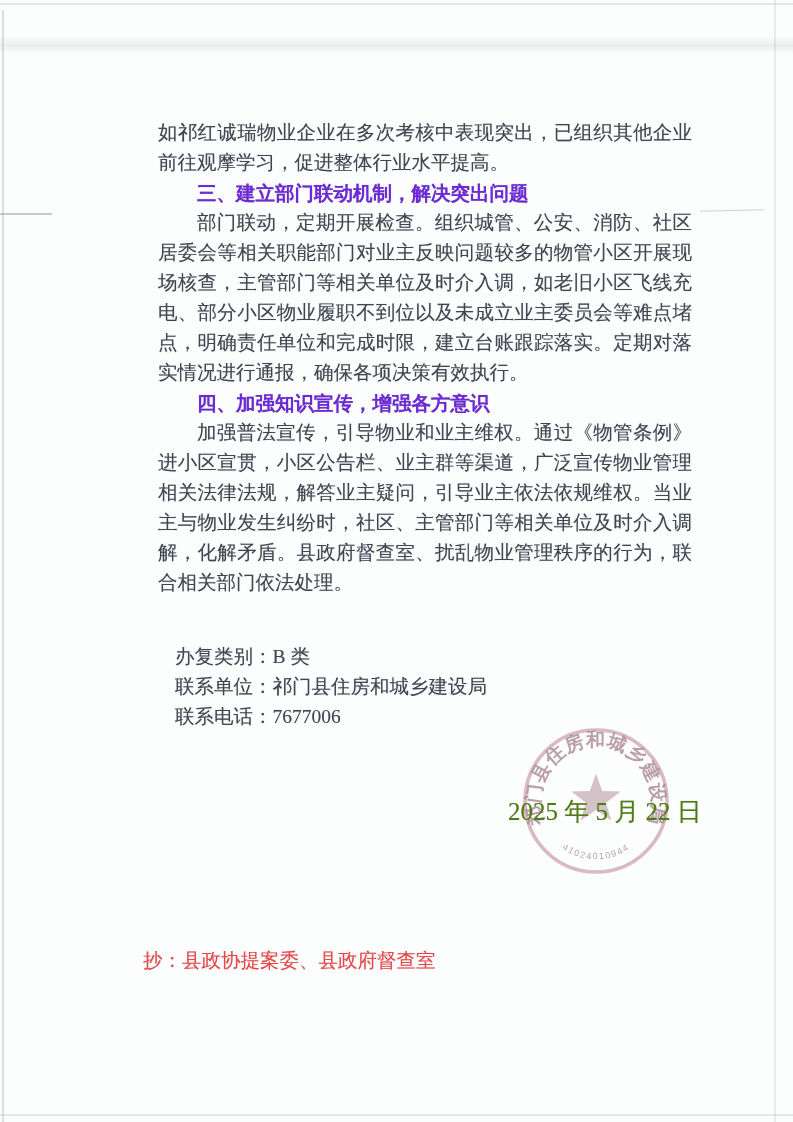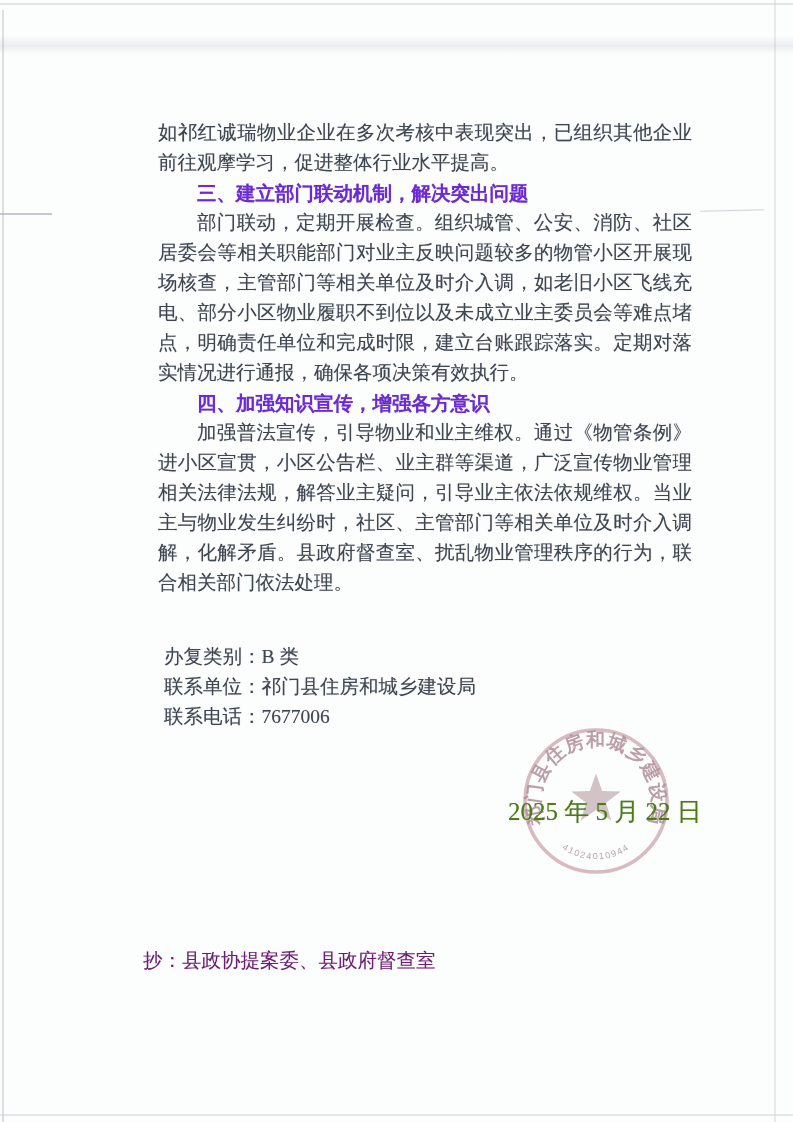--- a/index.html
+++ b/index.html
@@ -32,36 +32,36 @@
   .line{height:30px;line-height:30px;white-space:nowrap;}
   .line.fill{text-align:justify;text-align-last:justify;white-space:normal;overflow:hidden;}
   .line.indent{text-indent:2em;}
   .line.heading{
     font-family:"Liberation Sans","DejaVu Sans",sans-serif;
     font-weight:700;color:#6d28d9;text-indent:2em;
     text-shadow:0 0 1px rgba(44,50,58,0.4);
   }
   
   .info-block{
-    position:absolute;left:164px;top:642px;width:420px;
+    position:absolute;left:175px;top:642px;width:420px;
     font-size:19.5px;color:#3e4650;
     text-shadow:0 0 1px rgba(62,70,80,0.35);
   }
   .info-line{height:30px;line-height:30px;white-space:nowrap;}
   
   .seal{position:absolute;left:520px;top:725px;width:152px;height:152px;z-index:1;mix-blend-mode:multiply;}
   .date-line{
     position:absolute;left:508px;top:795px;z-index:3;
     font-size:25px;color:#4d7c0f;white-space:nowrap;
     text-shadow:0 0 1px rgba(51,59,70,0.35);
   }
   
   .cc-line{
     position:absolute;left:143px;top:947px;
-    font-size:19.5px;color:#701a75;white-space:nowrap;
+    font-size:19.5px;color:#ef4444;white-space:nowrap;
     text-shadow:0 0 1px rgba(67,75,85,0.3);
   }
 </style>
 </head>
 <body>
 
 <div class="page">
 
   <div class="edge edge-top"></div>
   <div class="edge edge-left"></div>

